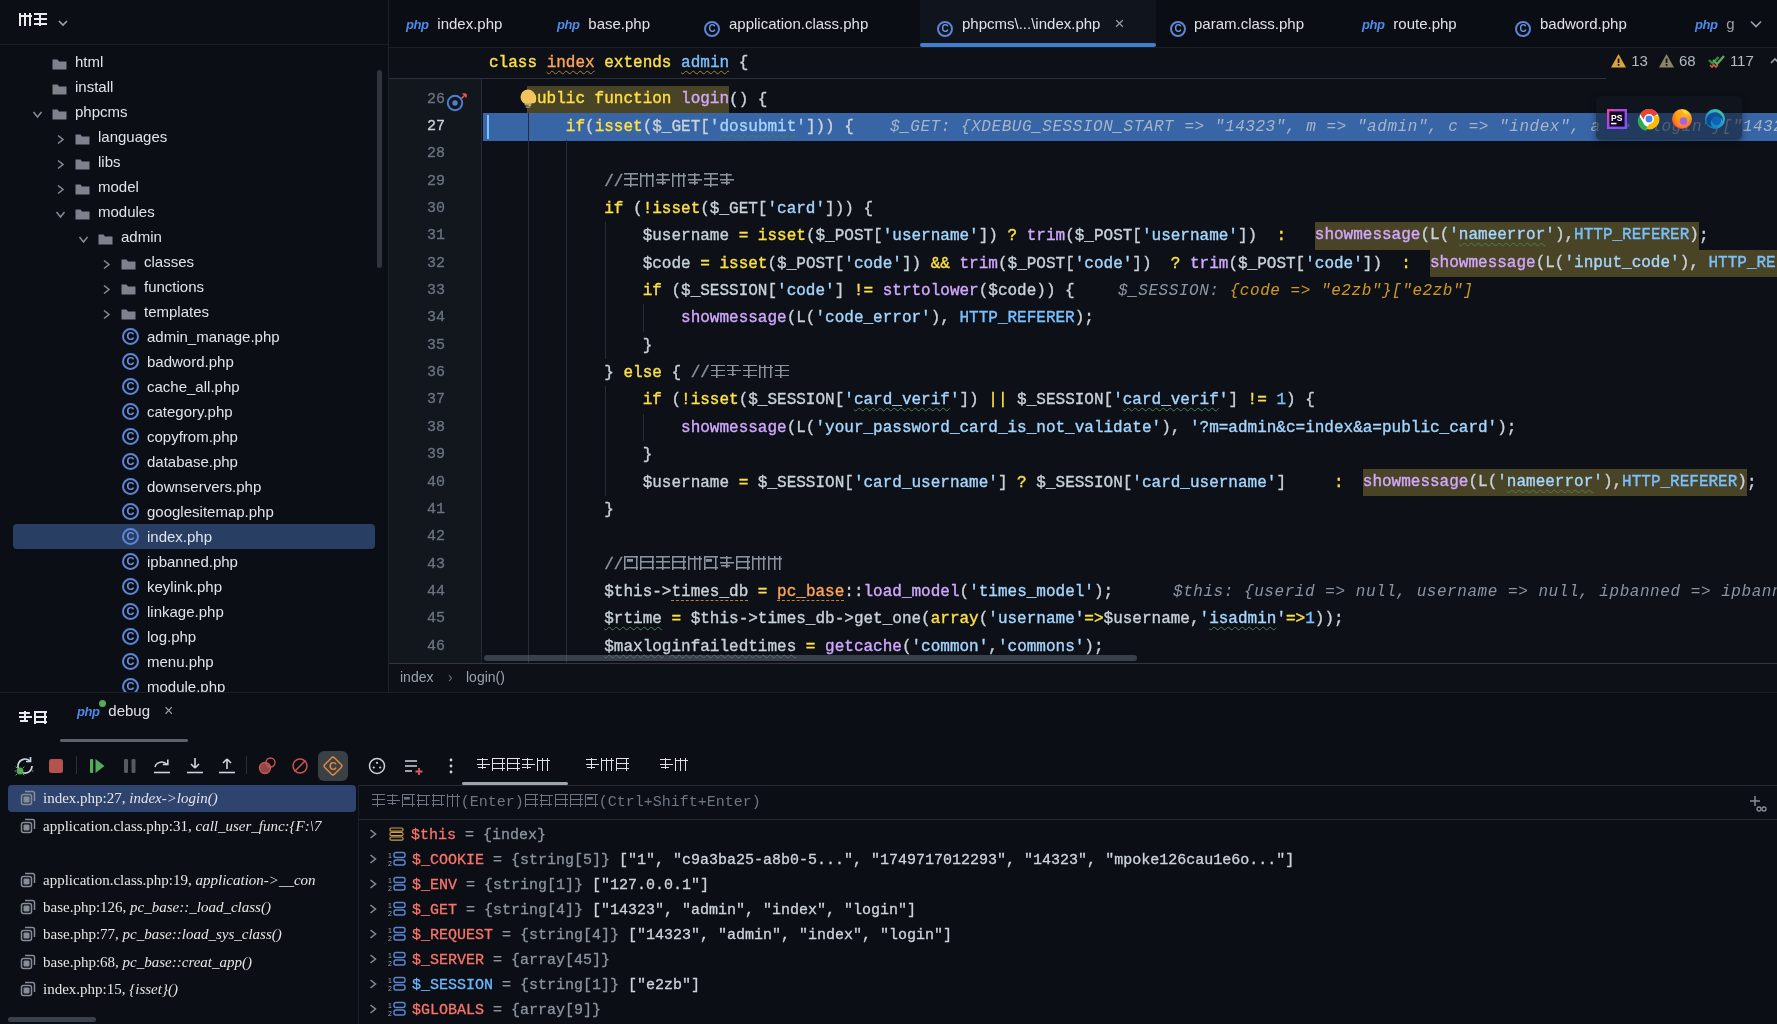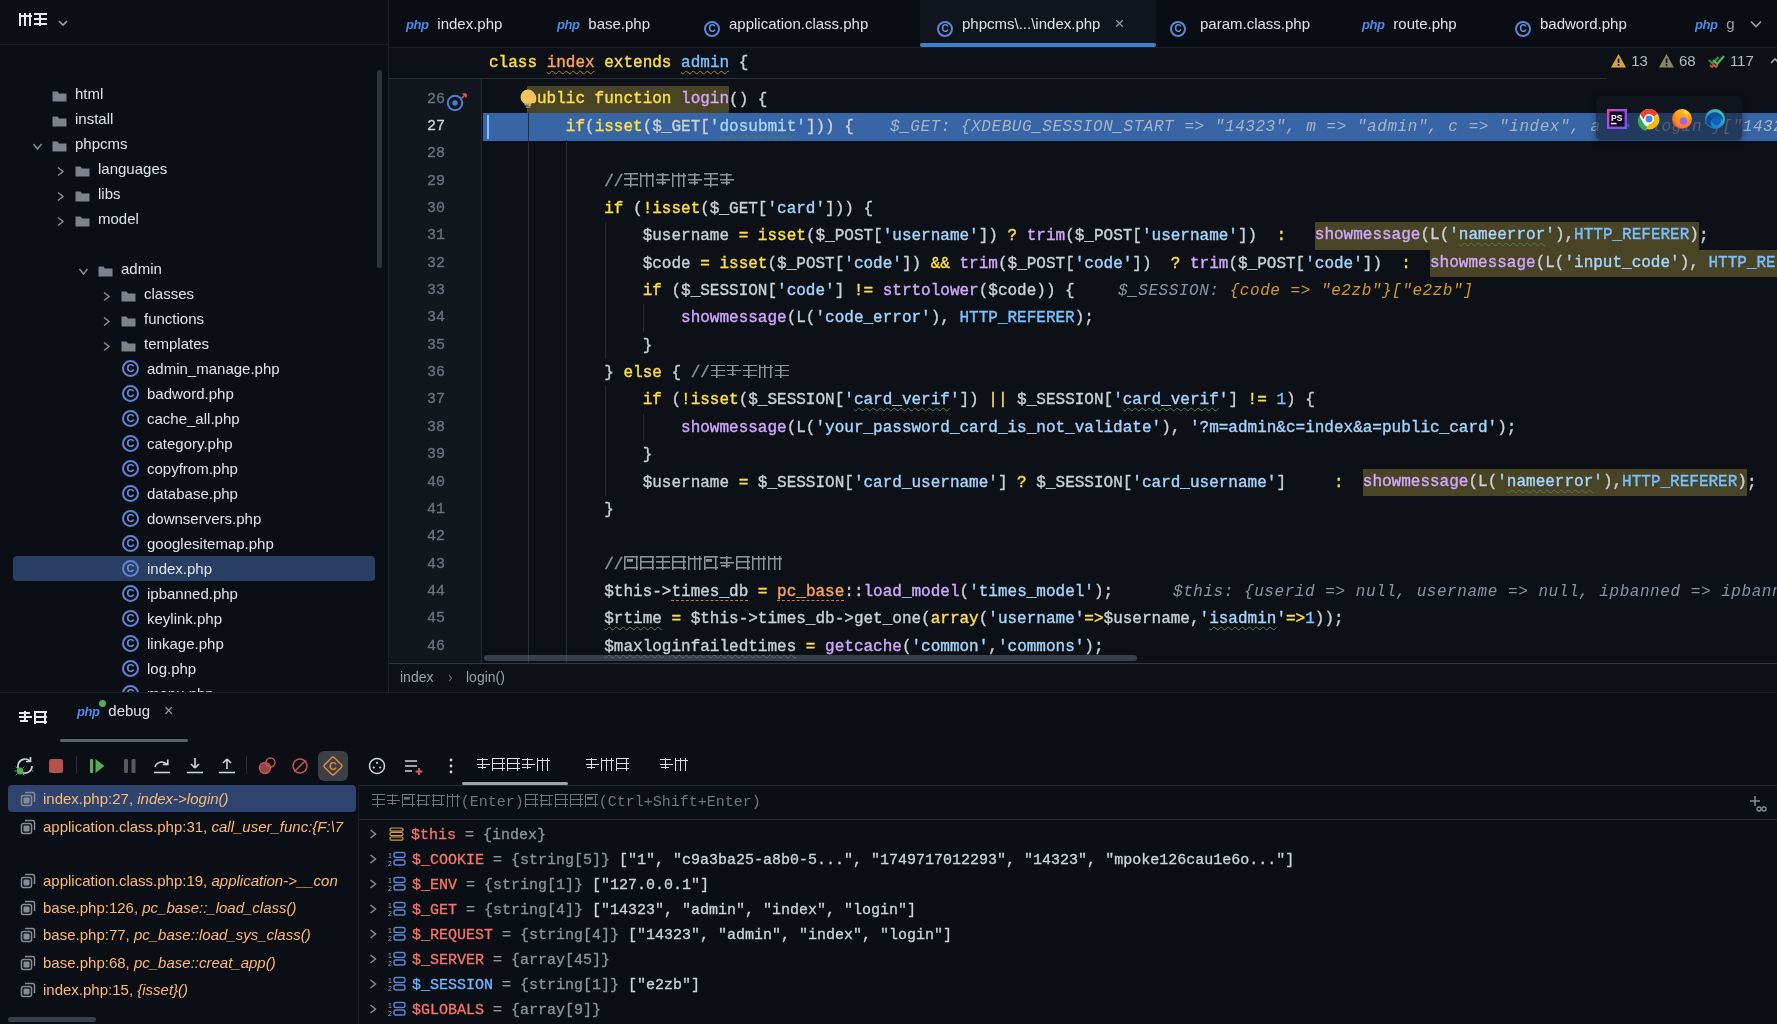--- a/index.html
+++ b/index.html
@@ -1,21 +1,21 @@
 <!DOCTYPE html>
 <html><head><meta charset="utf-8"><style>
 html,body{margin:0;padding:0;background:#0b0e14;}
 #app{position:relative;width:1777px;height:1024px;overflow:hidden;background:#0b0e14;
  font-family:"Liberation Sans",sans-serif;color:#dfe1e5;}
 .abs{position:absolute;}
 
 #tree{left:0;top:0;width:389px;height:692px;background:#0b0e14;}
 #treehead{left:0;top:0;width:389px;height:44px;border-bottom:1px solid #1b2028;}
 .titl{font-weight:bold;font-size:15px;color:#e8eaee;}
-.trow{position:absolute;height:25px;line-height:25px;font-size:15px;color:#dfe3ea;white-space:nowrap;margin-top:32px;}
+.trow{position:absolute;height:25px;line-height:25px;font-size:15px;color:#dfe3ea;white-space:nowrap;}
 .trow .lbl{position:absolute;top:0;}
 .tsel{position:absolute;left:13px;right:14px;top:0;height:25px;background:#293e63;border-radius:4px;}
 .chev{position:absolute;top:5px;width:15px;height:15px;}
 .fold{position:absolute;top:5px;width:17px;height:15px;}
 .cicon{position:absolute;top:4px;width:17px;height:17px;border:2px solid #5c85d7;border-radius:50%;box-sizing:border-box;
  color:#6f95df;font-size:11px;font-weight:bold;text-align:center;line-height:13px;}
 
 #tabbar{left:389px;top:0;width:1388px;height:48px;background:#0a0d13;border-bottom:1px solid #1b2028;box-sizing:border-box;}
 .tab{position:absolute;top:0;height:47px;line-height:47px;font-size:15px;color:#dfe1e5;white-space:nowrap;}
 .phpico{display:inline-block;font-style:italic;font-weight:bold;font-size:13px;color:#4f8ae8;letter-spacing:-0.5px;}
@@ -30,21 +30,21 @@
 .k{color:#fde047}.s{color:#a5d6ff}.f{color:#d2a8ff}.n{color:#79c0ff}.c{color:#8b949e}.o{color:#ffa657}
 .hl{background:#4a4426;display:inline-block;height:27.35px;line-height:27.35px;vertical-align:top;}
 .hint{position:absolute;font-style:italic;font-size:16px;line-height:28px;white-space:pre;letter-spacing:0.55px;color:#8a94a2;font-family:"Liberation Mono",monospace;}
 .wg{text-decoration:underline;text-decoration-style:wavy;text-decoration-color:#4e7d52;text-decoration-thickness:1px;text-underline-offset:3px;}
 .wo{text-decoration:underline;text-decoration-style:wavy;text-decoration-color:#a8842c;text-decoration-thickness:1px;text-underline-offset:3px;}
 .dou{text-decoration:underline;text-decoration-style:dashed;text-decoration-color:#c77d3f;text-decoration-thickness:1px;text-underline-offset:4px;}
 .guide{position:absolute;width:1px;background:#262d38;}
 #bread{left:389px;top:663px;width:1388px;height:29px;background:#0d1117;font-size:14px;color:#9aa2ad;line-height:29px;}
 
 #debug{left:0;top:692px;width:1777px;height:332px;background:#0b0e14;border-top:1px solid #1b2028;box-sizing:border-box;}
-.frow{position:absolute;left:0;width:358px;height:27px;line-height:27px;font-size:15px;color:#fdba74;white-space:nowrap;overflow:hidden;}
+.frow{position:absolute;left:0;width:358px;height:27px;line-height:27px;font-size:15px;color:#e5e5e5;white-space:nowrap;overflow:hidden;font-family:Liberation Serif, serif;}
 .frow i{font-style:italic;}
 .vrow{position:absolute;height:25px;line-height:25px;font-size:15px;white-space:nowrap;font-family:"Liberation Mono",monospace;-webkit-text-stroke-width:0.3px;}
 .vn{color:#f7756b}.vg{color:#8b949e}.vv{color:#ced4dc}.vb{color:#6cb6ff}
 
 .cjk i{display:inline-block;position:relative;width:0.88em;height:0.84em;margin:0 0.06em;vertical-align:-0.06em;}
 </style></head>
 <body>
 <div id="app">
 
 <div class="abs" id="tree"></div>
@@ -96,20 +96,29 @@
       </div>
       <div class="trow" style="left: 0px; top: 126px; width: 389px;">
         <span class="chev" style="left:53px"><svg width="15" height="15" viewBox="0 0 15 15">
             <path d="M5 3.5l5 4-5 4" stroke="#868d97" stroke-width="1.5" fill="none"></path>
           </svg></span>
         <span class="fold" style="left:74px"><svg width="17" height="15" viewBox="0 0 17 15">
             <path d="M1.5 2.5h5l1.5 2h7.5v8h-14z" fill="#7d828c"></path>
           </svg></span>
         <span class="lbl" style="left:98px">model</span>
       </div>
+      <div class="trow" style="left: 0px; top: 151px; width: 389px;">
+        <span class="chev" style="left:53px"><svg width="15" height="15" viewBox="0 0 15 15">
+            <path d="M3.5 5l4 5 4-5" stroke="#868d97" stroke-width="1.5" fill="none"></path>
+          </svg></span>
+        <span class="fold" style="left:74px"><svg width="17" height="15" viewBox="0 0 17 15">
+            <path d="M1.5 2.5h5l1.5 2h7.5v8h-14z" fill="#7d828c"></path>
+          </svg></span>
+        <span class="lbl" style="left:98px">modules</span>
+      </div>
       <div class="trow" style="left: 0px; top: 176px; width: 389px;">
         <span class="chev" style="left:76px"><svg width="15" height="15" viewBox="0 0 15 15">
             <path d="M3.5 5l4 5 4-5" stroke="#868d97" stroke-width="1.5" fill="none"></path>
           </svg></span>
         <span class="fold" style="left:97px"><svg width="17" height="15" viewBox="0 0 17 15">
             <path d="M1.5 2.5h5l1.5 2h7.5v8h-14z" fill="#7d828c"></path>
           </svg></span>
         <span class="lbl" style="left:121px">admin</span>
       </div>
       <div class="trow" style="left: 0px; top: 201px; width: 389px;">
@@ -206,21 +215,21 @@
 <div class="abs" style="left:388px;top:0;width:1px;height:692px;background:#1d232b"></div>
 
 <div class="abs" id="tabbar"></div>
 <div class="abs" style="left:920px;top:0;width:236px;height:47px;background:#10141c"></div>
 <div class="abs" style="left:920px;top:43px;width:236px;height:4px;background:#3f7fd0;border-radius:3px"></div>
 <div class="abs" id="tabs" style="left:0;top:0;width:1777px;height:48px">
       <div class="tab" style="left: 406px; top: 0px;"><span class="phpico">php</span><span style="margin-left:9px">index.php</span></div>
       <div class="tab" style="left: 557px; top: 0px;"><span class="phpico">php</span><span style="margin-left:9px">base.php</span></div>
       <div class="tab" style="left: 704px; top: 0px;"><span class="cico">C</span><span style="margin-left:9px">application.class.php</span></div>
       <div class="tab" style="left: 937px; top: 0px;"><span class="cico">C</span><span style="margin-left:9px">phpcms\...\index.php</span><span style="margin-left:14px;color:#9aa0a6;font-size:17px">×</span></div>
-      <div class="tab" style="left: 1170px; top: 0px;"><span class="cico">C</span><span style="margin-left:14px">param.class.php</span></div>
+      <div class="tab" style="left: 1170px; top: 0px;"><span class="cico">C</span><span style="margin-left:8px">param.class.php</span></div>
       <div class="tab" style="left: 1362px; top: 0px;"><span class="phpico">php</span><span style="margin-left:9px">route.php</span></div>
       <div class="tab" style="left: 1515px; top: 0px;"><span class="cico">C</span><span style="margin-left:9px">badword.php</span></div>
       <div class="tab" style="left: 1695px; top: 0px;"><span class="phpico">php</span><span style="margin-left:9px;color:#9aa0a6">g</span></div>
       <div class="abs" style="left: 1748px; top: 16px;"><svg width="16" height="16" viewBox="0 0 16 16">
           <path d="M3 5.5l5 5 5-5" stroke="#9da3ad" stroke-width="1.6" fill="none"></path>
         </svg></div>
     </div>
 
 <div class="abs" id="sticky">
       <div class="cl" style="top:1px"><span class="k">class</span> <span class="o wo">index</span> <span class="k">extends</span> <span class="n wo">admin</span> {</div>

